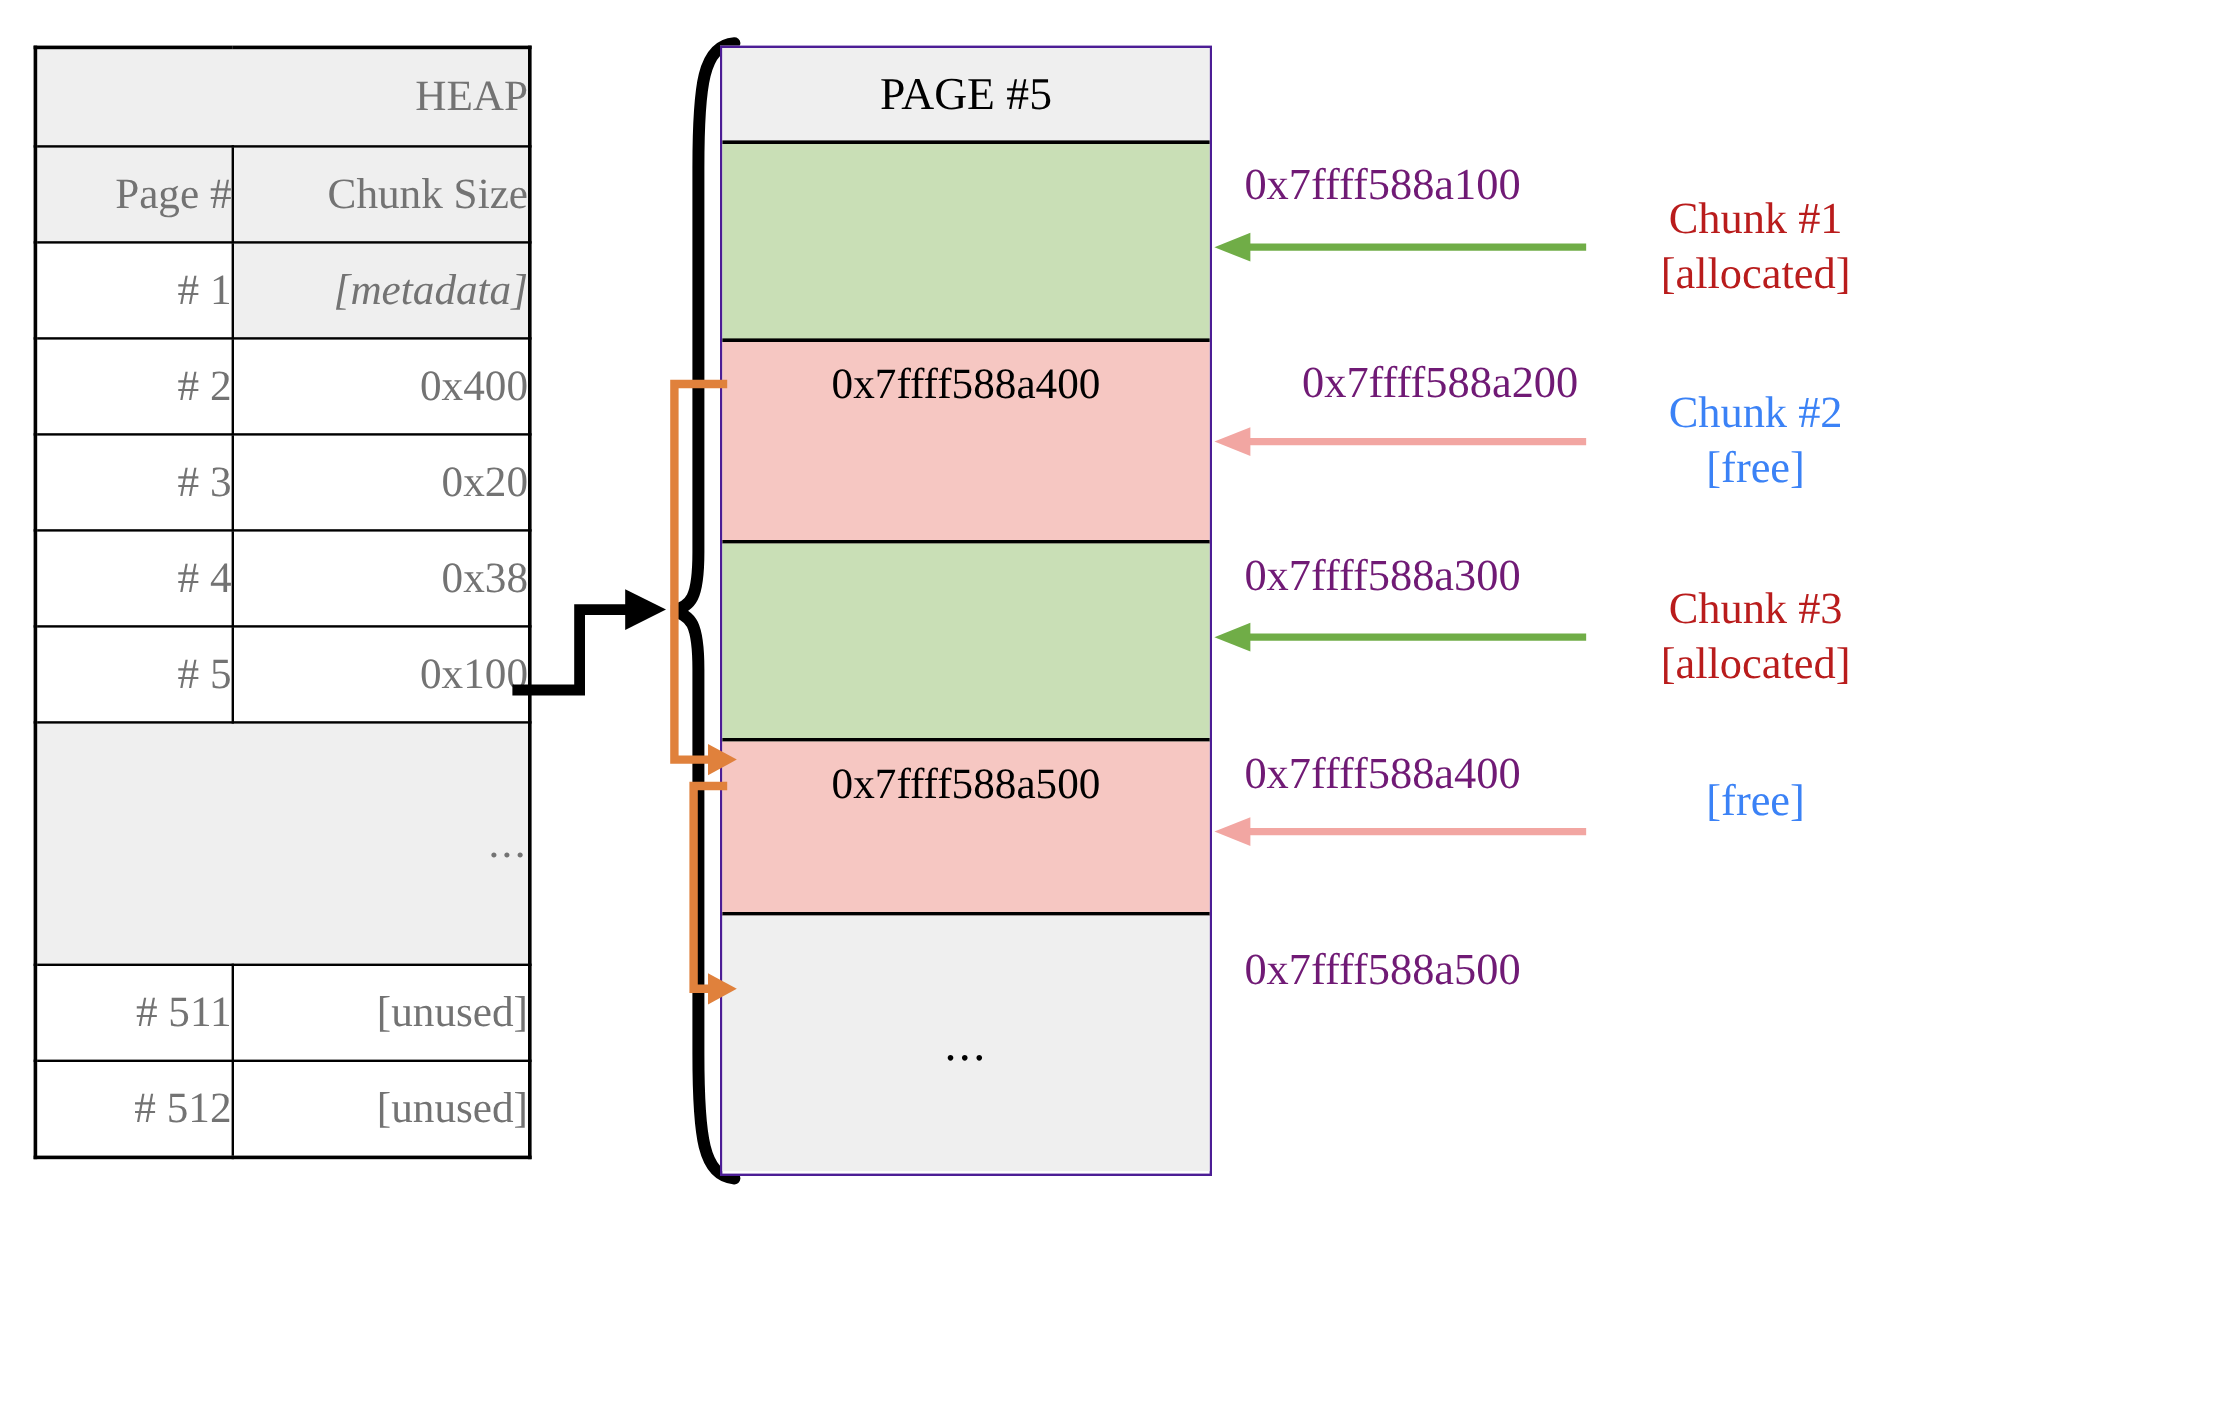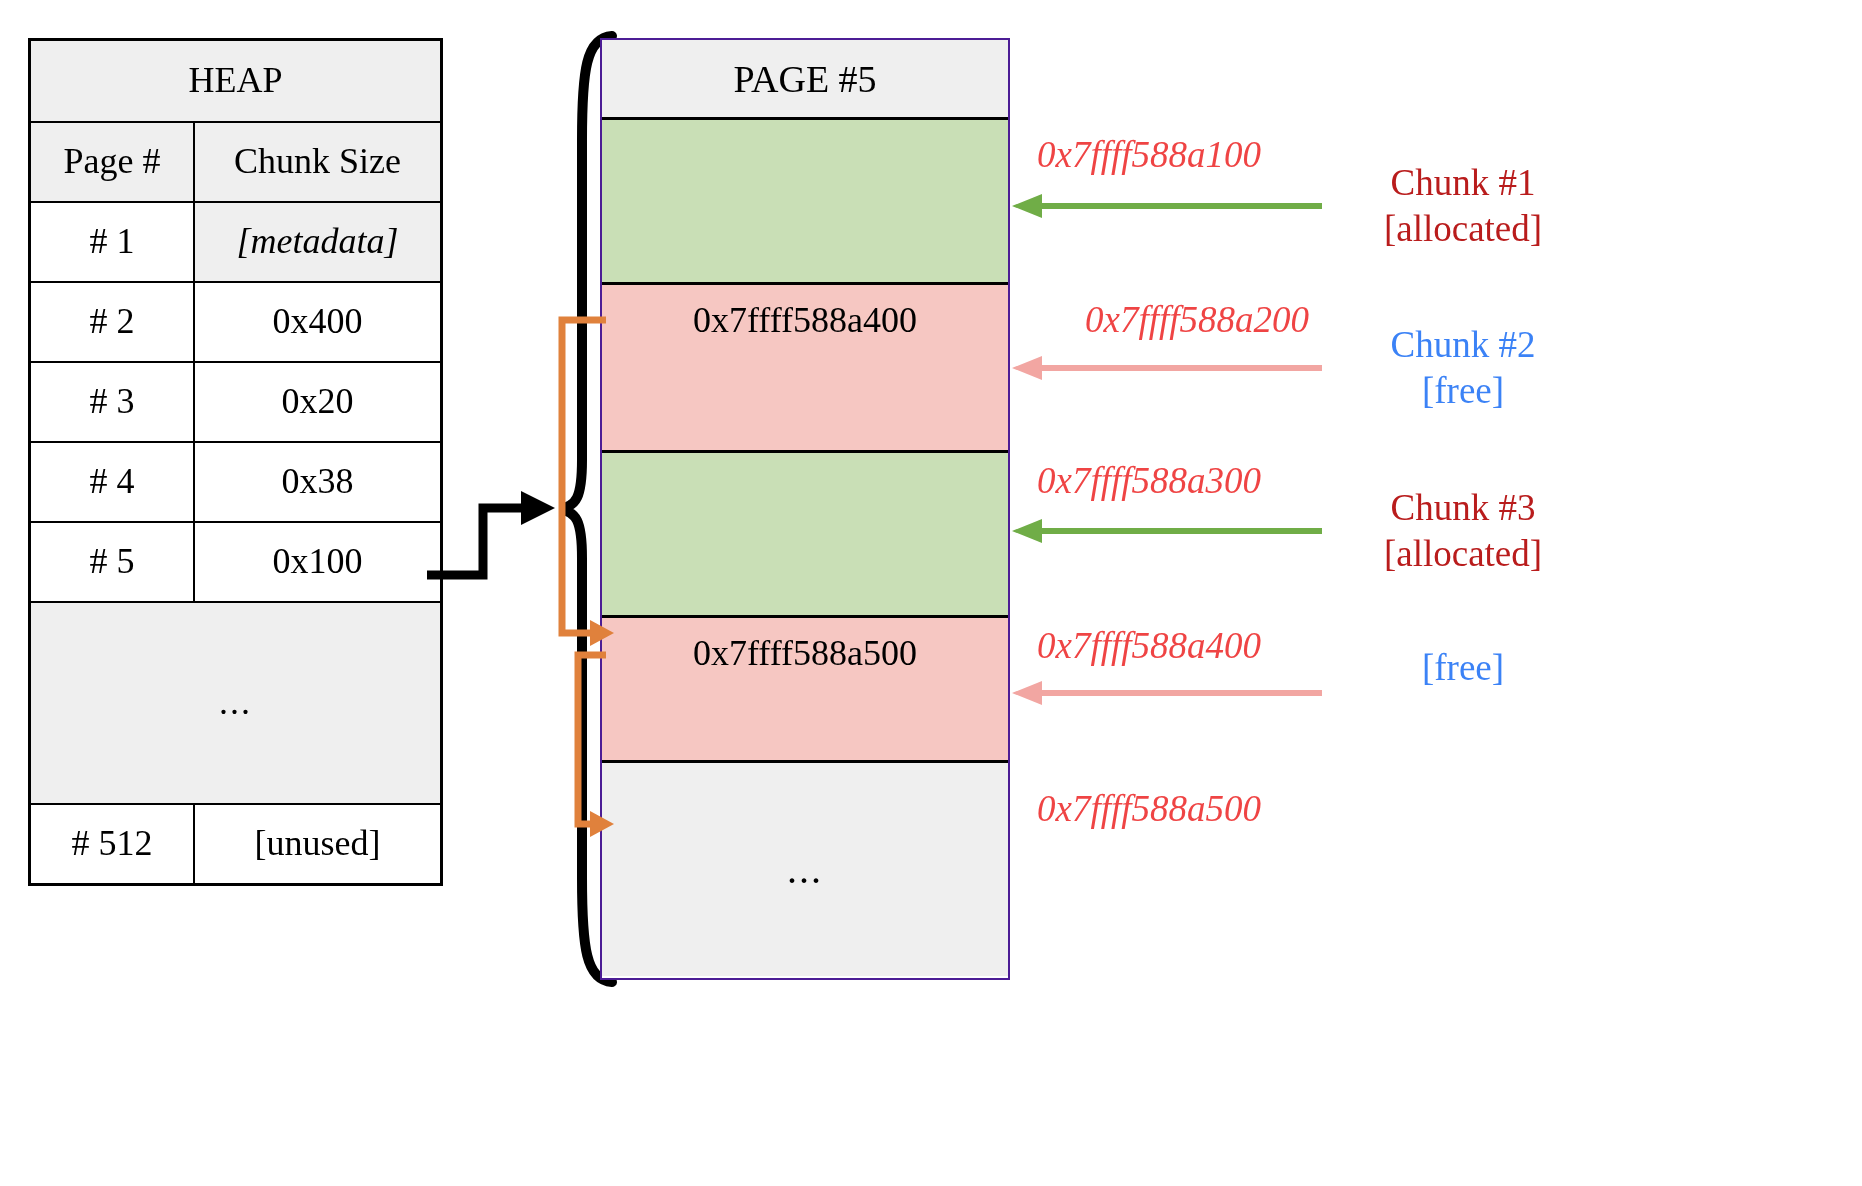--- a/index.html
+++ b/index.html
@@ -4,22 +4,22 @@
 <style>
   html,body{margin:0;padding:0;background:#ffffff;}
   body{width:1862px;height:1186px;position:relative;overflow:hidden;
        font-family:"Liberation Serif","DejaVu Serif",serif;color:#000;}
 
   #stage{position:absolute;left:0;top:0;width:1862px;height:1186px;}
 
   
   #heap-table{position:absolute;left:28px;top:38px;width:415px;
               border:3px solid #000;border-collapse:collapse;background:#fff;}
-  #heap-table td{border:2px solid #000;text-align:center;
-                 font-size:36px;line-height:1.1;padding:0;color:#000000;}
+  #heap-table td{border:2px solid #000;text-align:right;
+                 font-size:36px;line-height:1.1;padding:0;color:#737373;}
   .hdr-title{background:#efefef;height:80px;font-size:38px;}
   .hdr-col{background:#efefef;height:78px;}
   .cell{height:78px;background:#fff;}
   .cell-gray{height:78px;background:#efefef;font-style:italic;}
   .col-page{width:163px;}
   .col-size{width:246px;}
   .ellipsis-row{background:#efefef;height:200px;font-size:40px;letter-spacing:2px;}
 
   
   #black-connector{position:absolute;left:425px;top:485px;width:140px;height:110px;}
@@ -37,21 +37,21 @@
   .band-head{background:#efefef;height:80px;align-items:center;padding-top:0;font-size:38px;}
   .band-green{background:#c9dfb6;}
   .band-pink{background:#f6c7c2;}
   .band-gray{background:#efefef;align-items:center;padding-top:0;
              font-size:40px;letter-spacing:2px;}
 
   
   #orange-links{position:absolute;left:548px;top:300px;width:70px;height:540px;}
 
   
-  .addr{position:absolute;color:#ef4444;font-size:37px;white-space:nowrap;font-style:italic;}
+  .addr{position:absolute;color:#701a75;font-size:37px;white-space:nowrap;}
   .chunk-label{position:absolute;font-size:37px;text-align:center;
                line-height:1.25;white-space:nowrap;}
   .chunk-alloc{color:#b91c1c;}
   .chunk-free{color:#3b82f6;}
   .pointer-arrow{position:absolute;height:26px;}
 </style>
 </head>
 <body>
 
 <div id="stage">
@@ -84,20 +84,24 @@
     </tr>
     <tr>
       <td class="cell col-page"># 5</td>
       <td class="cell col-size">0x100</td>
     </tr>
 
     <tr>
       <td class="ellipsis-row" colspan="2">...</td>
     </tr>
 
+    <tr>
+      <td class="cell col-page"># 511</td>
+      <td class="cell col-size">[unused]</td>
+    </tr>
     <tr>
       <td class="cell col-page"># 512</td>
       <td class="cell col-size">[unused]</td>
     </tr>
   </tbody>
     </table>
 
   <svg id="black-connector" viewBox="0 0 140 110">
     <path d="M 2 90 L 58 90 L 58 23 L 98 23" stroke="#000" stroke-width="9" fill="none"></path>
     <polygon points="96,6 130,23 96,40" fill="#000"></polygon>

